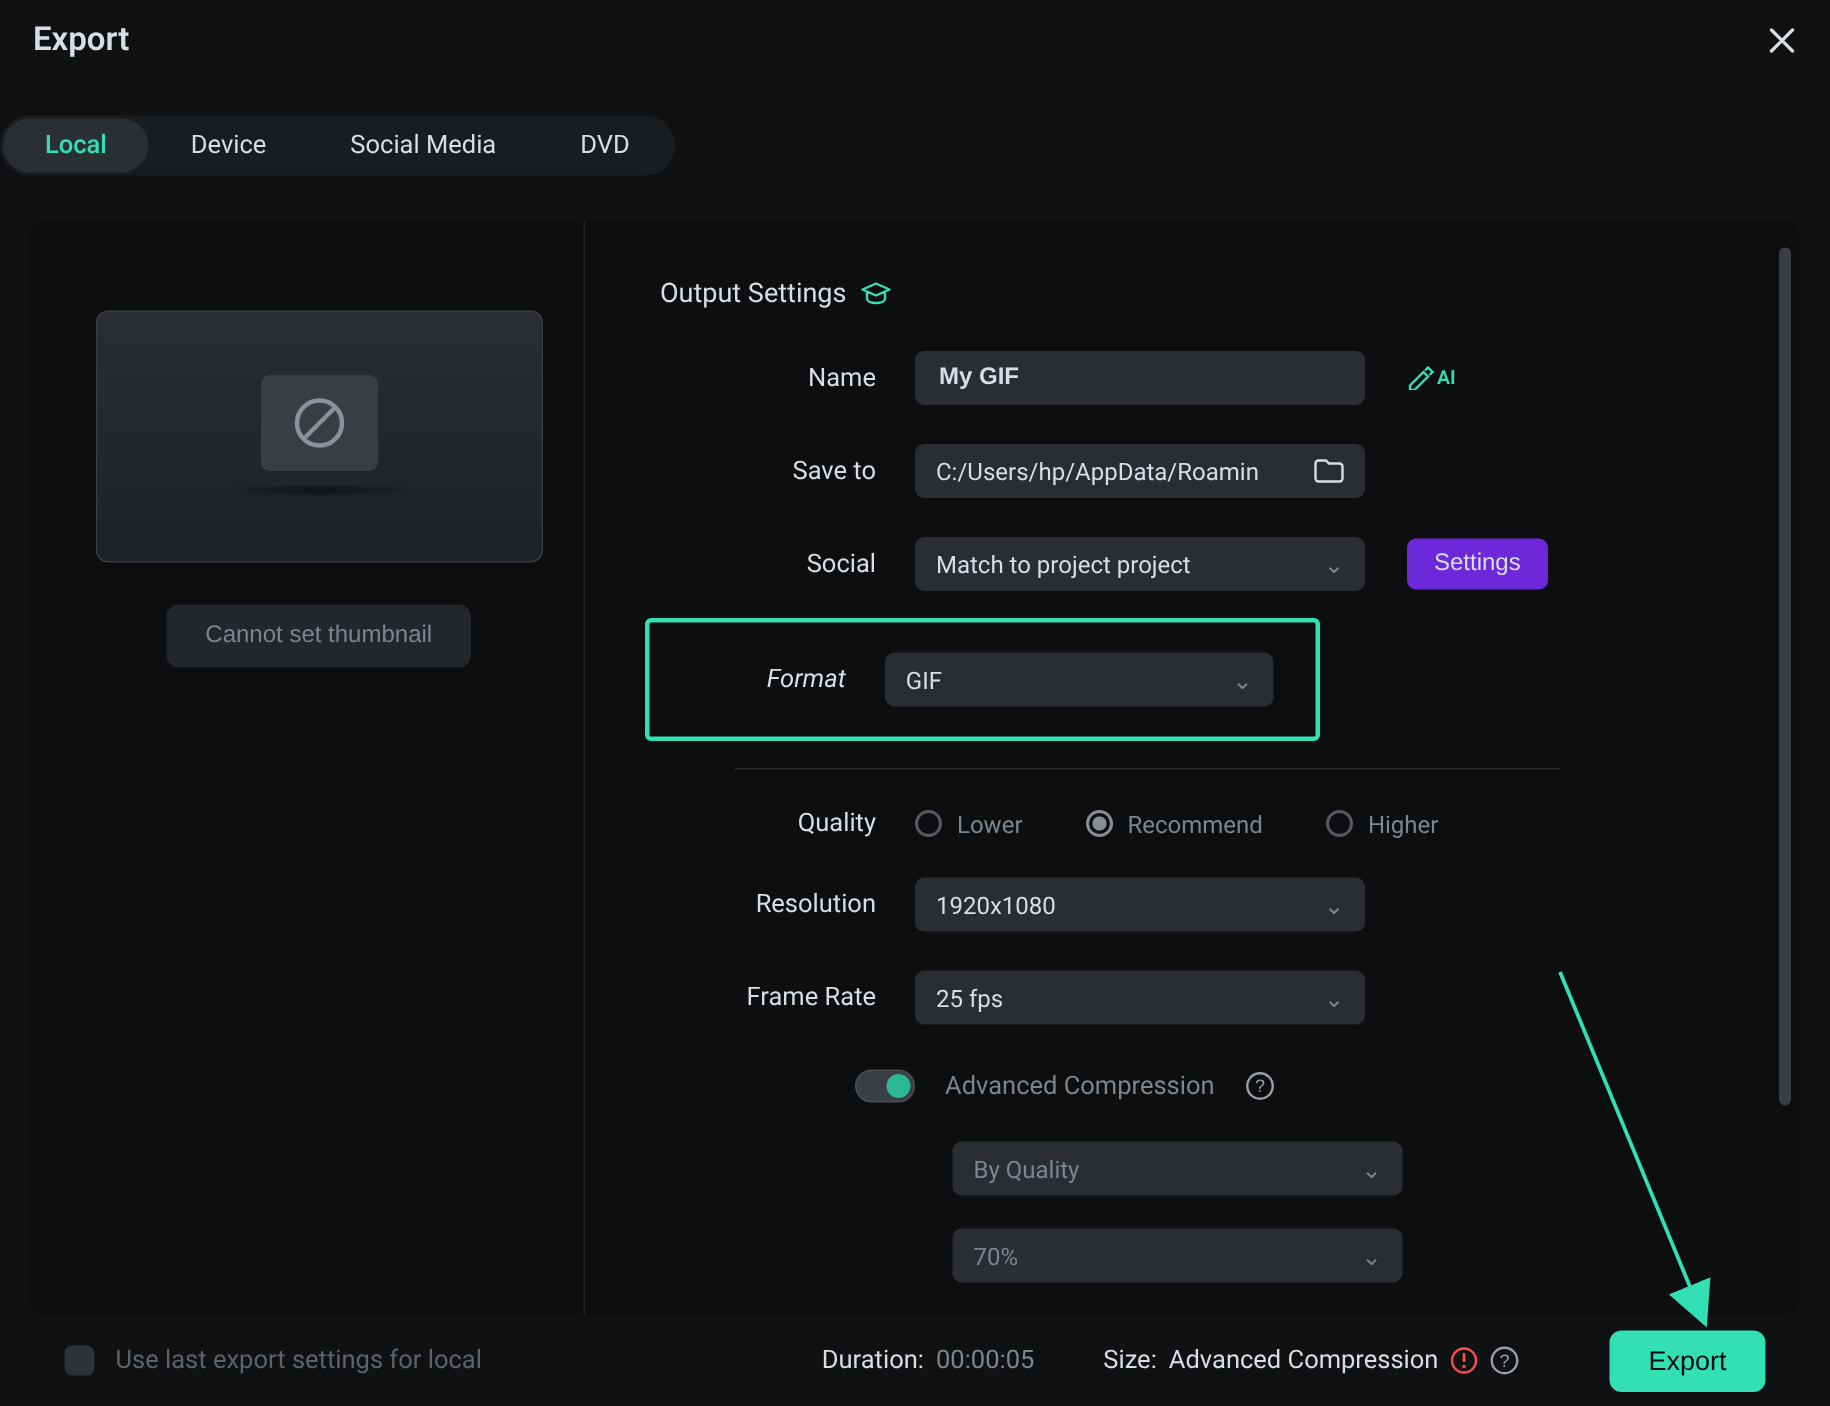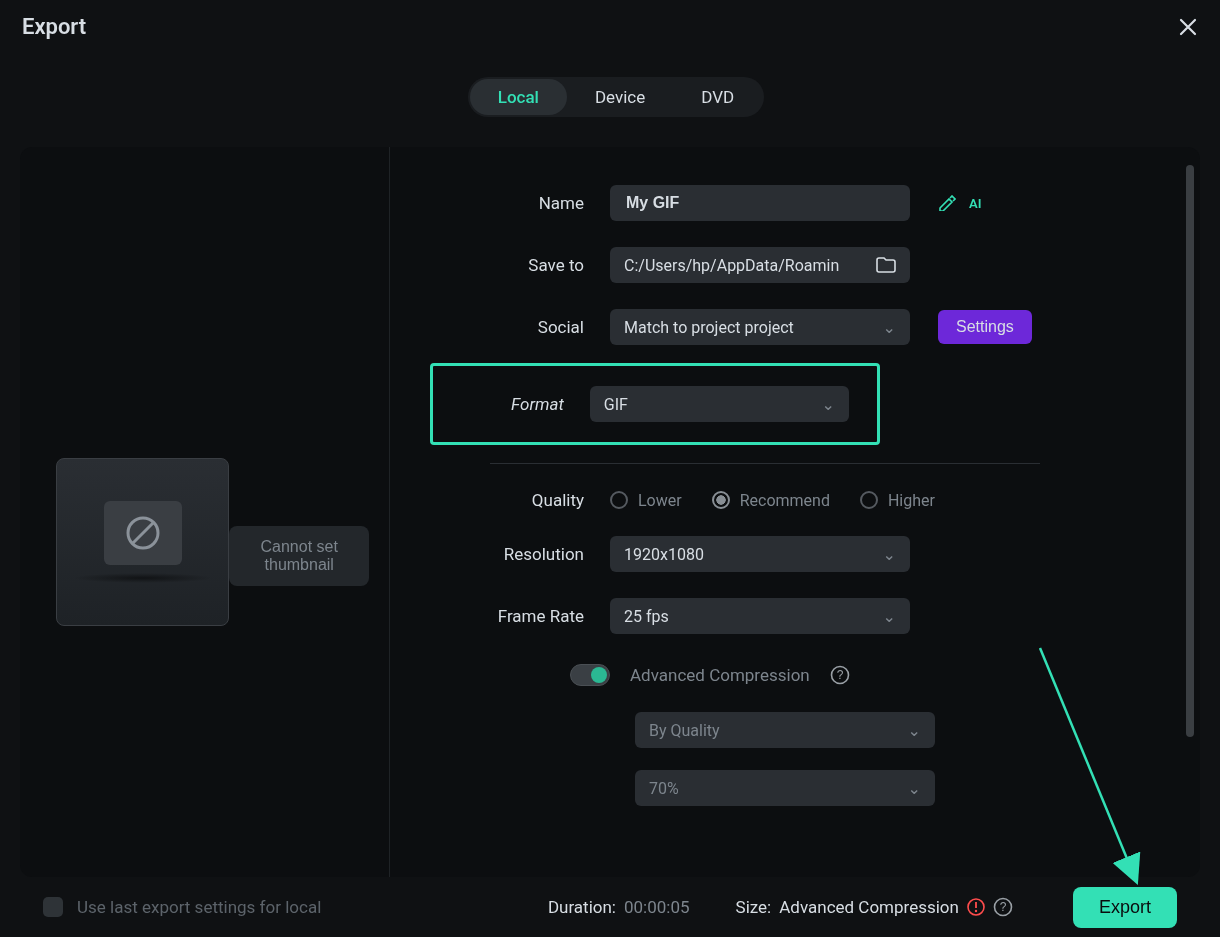--- a/index.html
+++ b/index.html
@@ -32,24 +32,22 @@
     padding: 14px 22px 10px 22px;
   }
   .titlebar h1 {
     margin: 0;
     font-size: 22px;
     font-weight: 600;
   }
   .close-x svg { display: block; }
   .tabs {
     display: flex;
-    justify-content: center;
     gap: 0;
     margin-top: 28px;
-    padding-left: 12px;
   }
   .tab-strip {
     background: #1a1d20;
     border-radius: 20px;
     display: flex;
     padding: 2px;
   }
   .tab {
     padding: 8px 28px;
     border-radius: 18px;
@@ -78,21 +76,21 @@
     bottom: 140px;
     width: 8px;
     background: #3a3e42;
     border-radius: 4px;
   }
   .left-col {
     width: 370px;
     padding: 60px 20px 0 36px;
     border-right: 1px solid #1f2326;
     display: flex;
-    flex-direction: row;
+    flex-direction: column;
     align-items: center;
   }
   .thumb-box {
     width: 298px;
     height: 168px;
     background: linear-gradient(180deg,#2a2e33,#1e2226);
     border: 1px solid #3a3e43;
     border-radius: 8px;
     display: flex;
     align-items: center;
@@ -162,21 +160,21 @@
   .field input {
     background: transparent;
     border: none;
     color: var(--text);
     font-size: 16px;
     width: 100%;
     outline: none;
     font-weight: bold;
   }
   .select .chev { color: var(--text-dim); }
-  .ai-icon { margin-left: 28px; color: var(--accent); display: flex; align-items: center; gap: 13px; font-size: 13px; font-weight: 600;}
+  .ai-icon { margin-left: 28px; color: var(--accent); display: flex; align-items: center; gap: 2px; font-size: 13px; font-weight: 600;}
   .settings-btn {
     margin-left: 28px;
     background: #6d28d9;
     border: none;
     color: var(--text);
     padding: 8px 18px;
     border-radius: 6px;
     font-size: 16px;
   }
   .highlight-box {
@@ -193,21 +191,21 @@
     text-align: right;
     padding-right: 26px;
     font-size: 17px;
     font-style: italic;
   }
   .hr {
     border-top: 1px solid #2a2e33;
     margin: 6px 0 26px 50px;
     width: 550px;
   }
-  .radio-row { display: flex; gap: 30px; }
+  .radio-row { display: flex; gap: 42px; }
   .radio {
     display: flex;
     align-items: center;
     gap: 10px;
     color: var(--text-dim);
     font-size: 16px;
   }
   .radio .dot {
     width: 18px; height: 18px; border-radius: 50%;
     border: 2px solid #555a60;
@@ -289,20 +287,21 @@
     <svg width="20" height="20" viewBox="0 0 20 20">
         <path d="M3 3 L17 17 M17 3 L3 17" stroke="#d8dee4" stroke-width="2.2" stroke-linecap="round"></path>
       </svg>
   </div>
 </div>
 
 <div class="tabs">
   <div class="tab-strip">
     <div class="tab active">Local</div>
     <div class="tab">Device</div>
+    <div class="tab">Social Media</div>
     <div class="tab">DVD</div>
   </div>
 </div>
 
 <div class="panel">
   <div class="scroll-track"></div>
 
   <div class="left-col">
     <div class="thumb-box">
       <div class="thumb-icon-wrap">
@@ -310,20 +309,26 @@
           <circle cx="20" cy="20" r="15" fill="none" stroke="#8b929a" stroke-width="3"></circle>
           <line x1="10" y1="30" x2="30" y2="10" stroke="#8b929a" stroke-width="3"></line>
         </svg>
       </div>
       <div class="thumb-shadow"></div>
     </div>
     <button class="thumb-btn">Cannot set thumbnail</button>
   </div>
 
   <div class="right-col">
+    <div class="section-head">
+      <span>Output Settings</span>
+      <svg width="20" height="18" viewBox="0 0 20 18">
+        <path d="M10 2 L19 6 L10 10 L1 6 Z M4 8 v4 c0 2 3 3 6 3 s6-1 6-3 v-4" fill="none" stroke="#33e0b5" stroke-width="1.6" stroke-linejoin="round"></path>
+      </svg>
+    </div>
 
     <div class="row">
       <div class="label">Name</div>
       <div class="field">
         <input value="My GIF" style="">
       </div>
       <div class="ai-icon">
         <svg width="18" height="16" viewBox="0 0 18 16">
             <path d="M2 13 L11 4 L14 7 L5 16 L2 16 Z M12 3 L14 1 L17 4 L15 6" fill="none" stroke="#33e0b5" stroke-width="1.6"></path>
           </svg>

